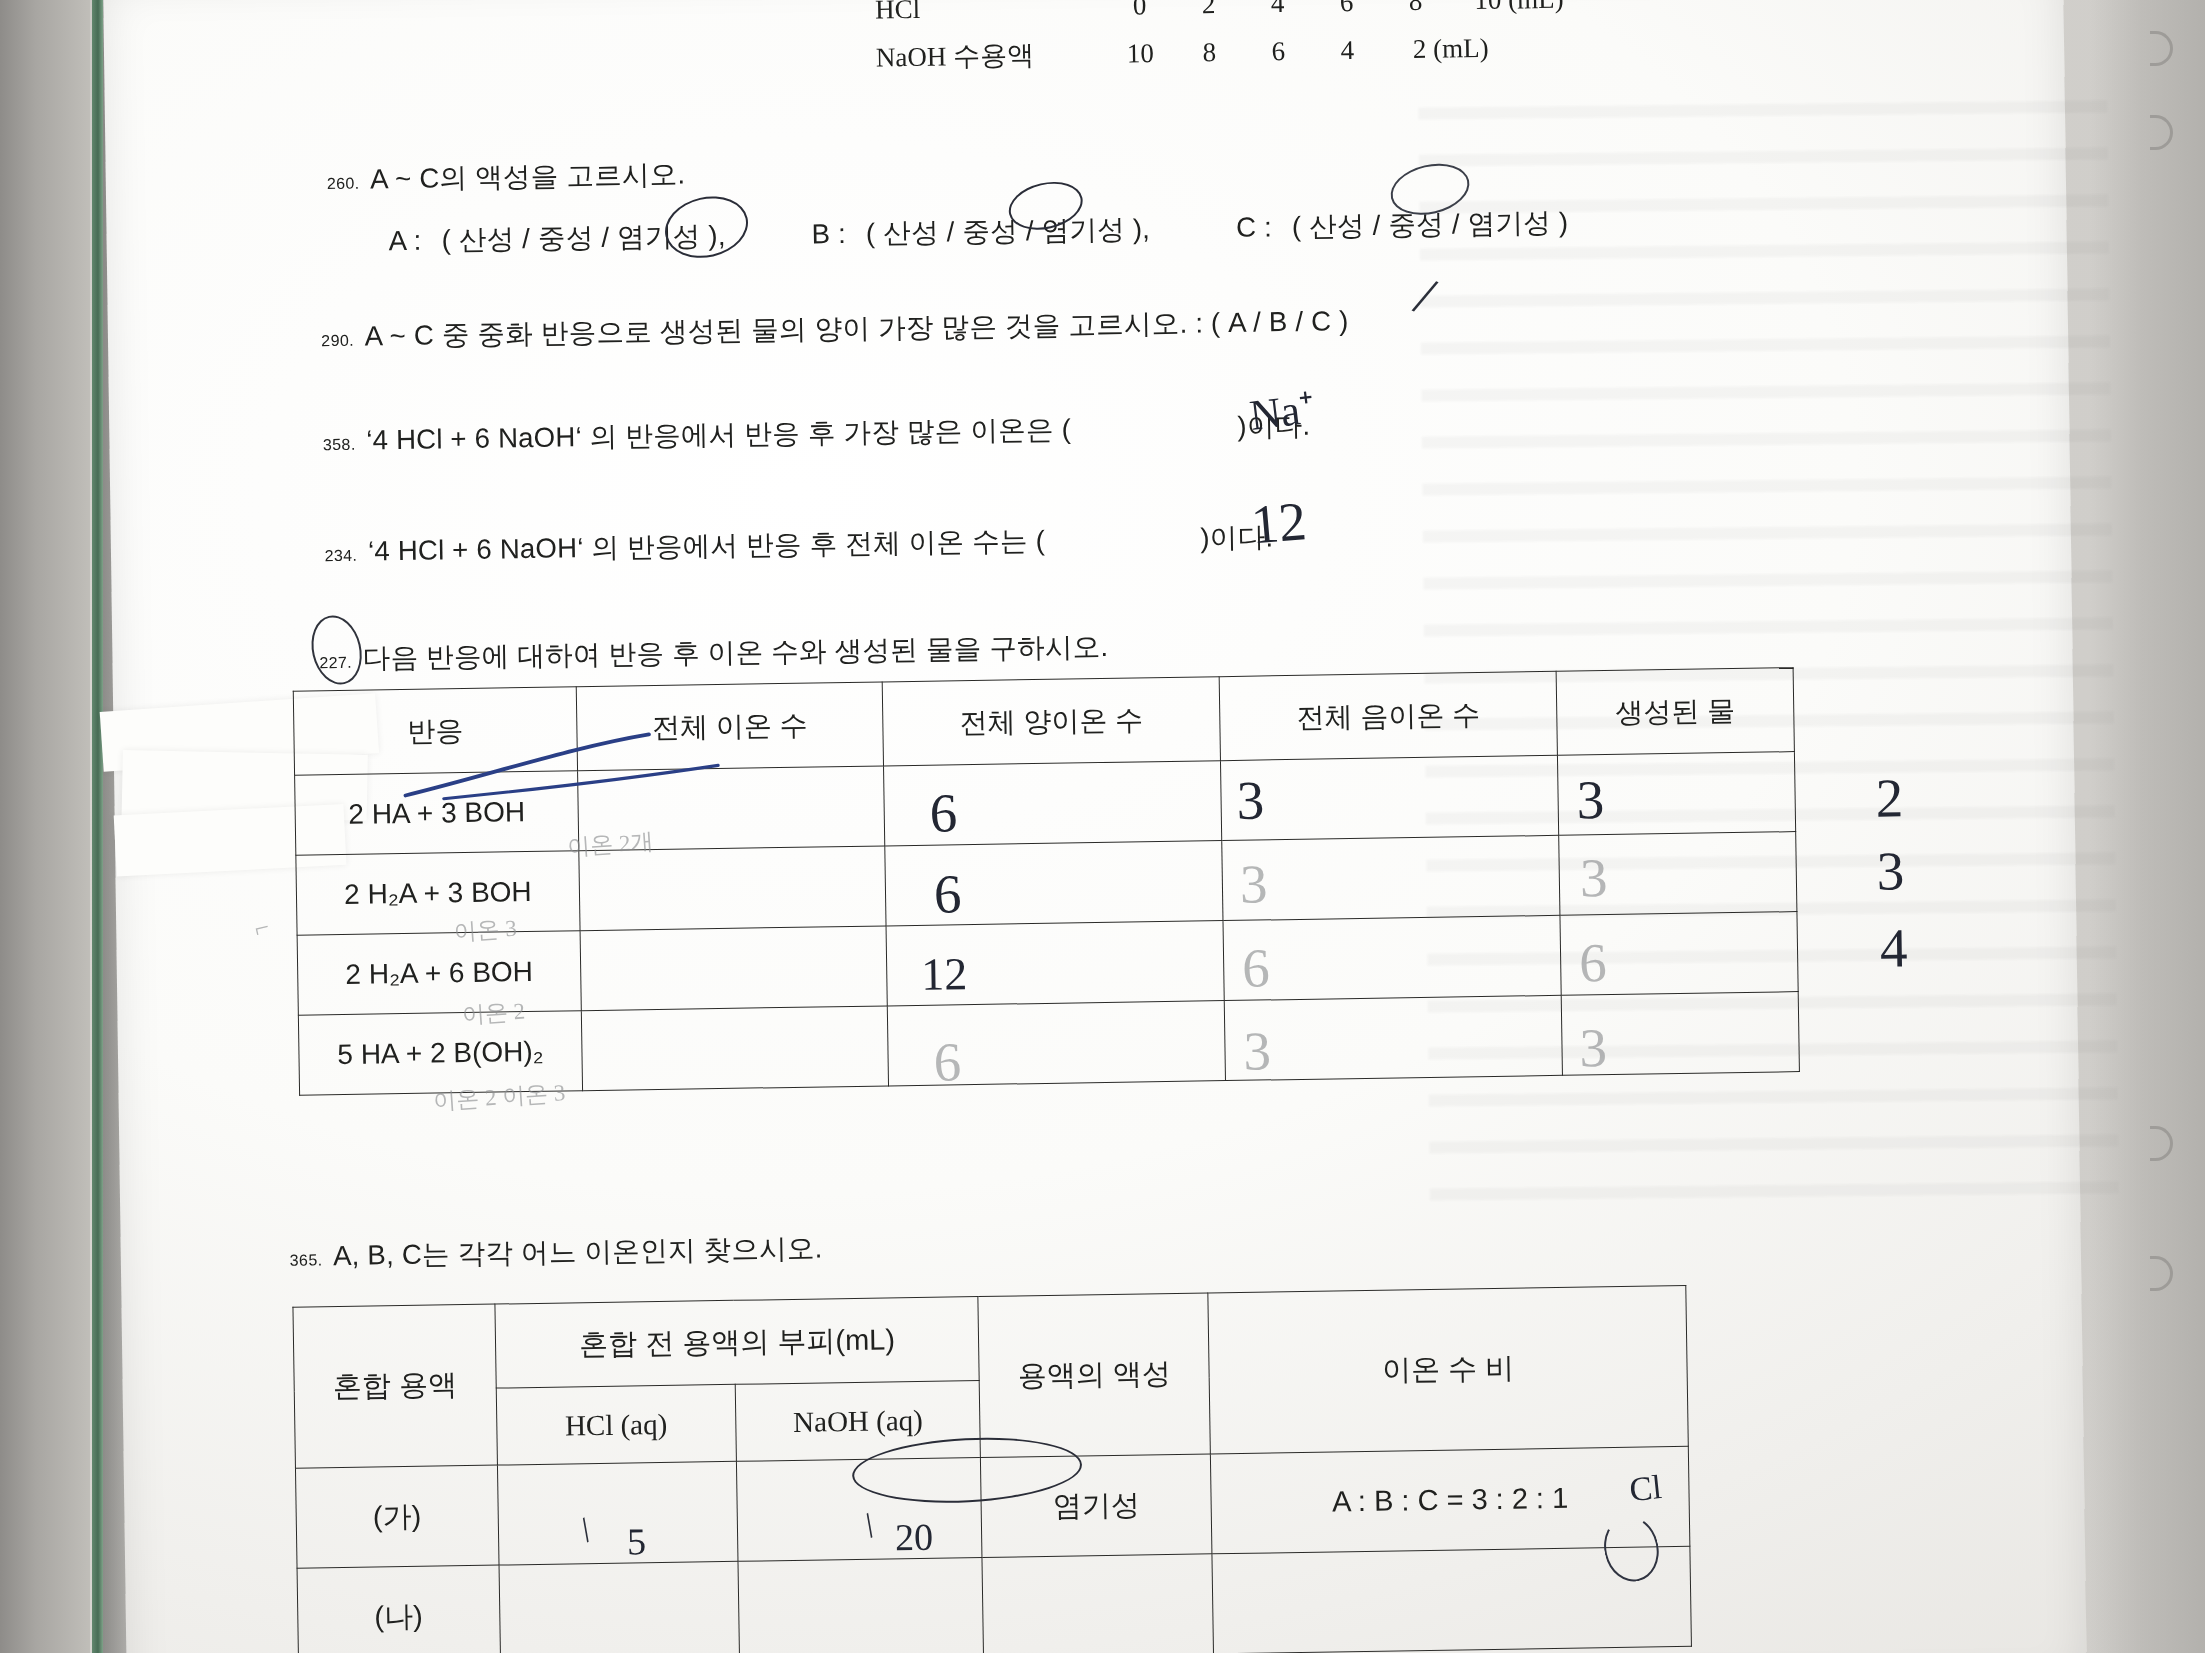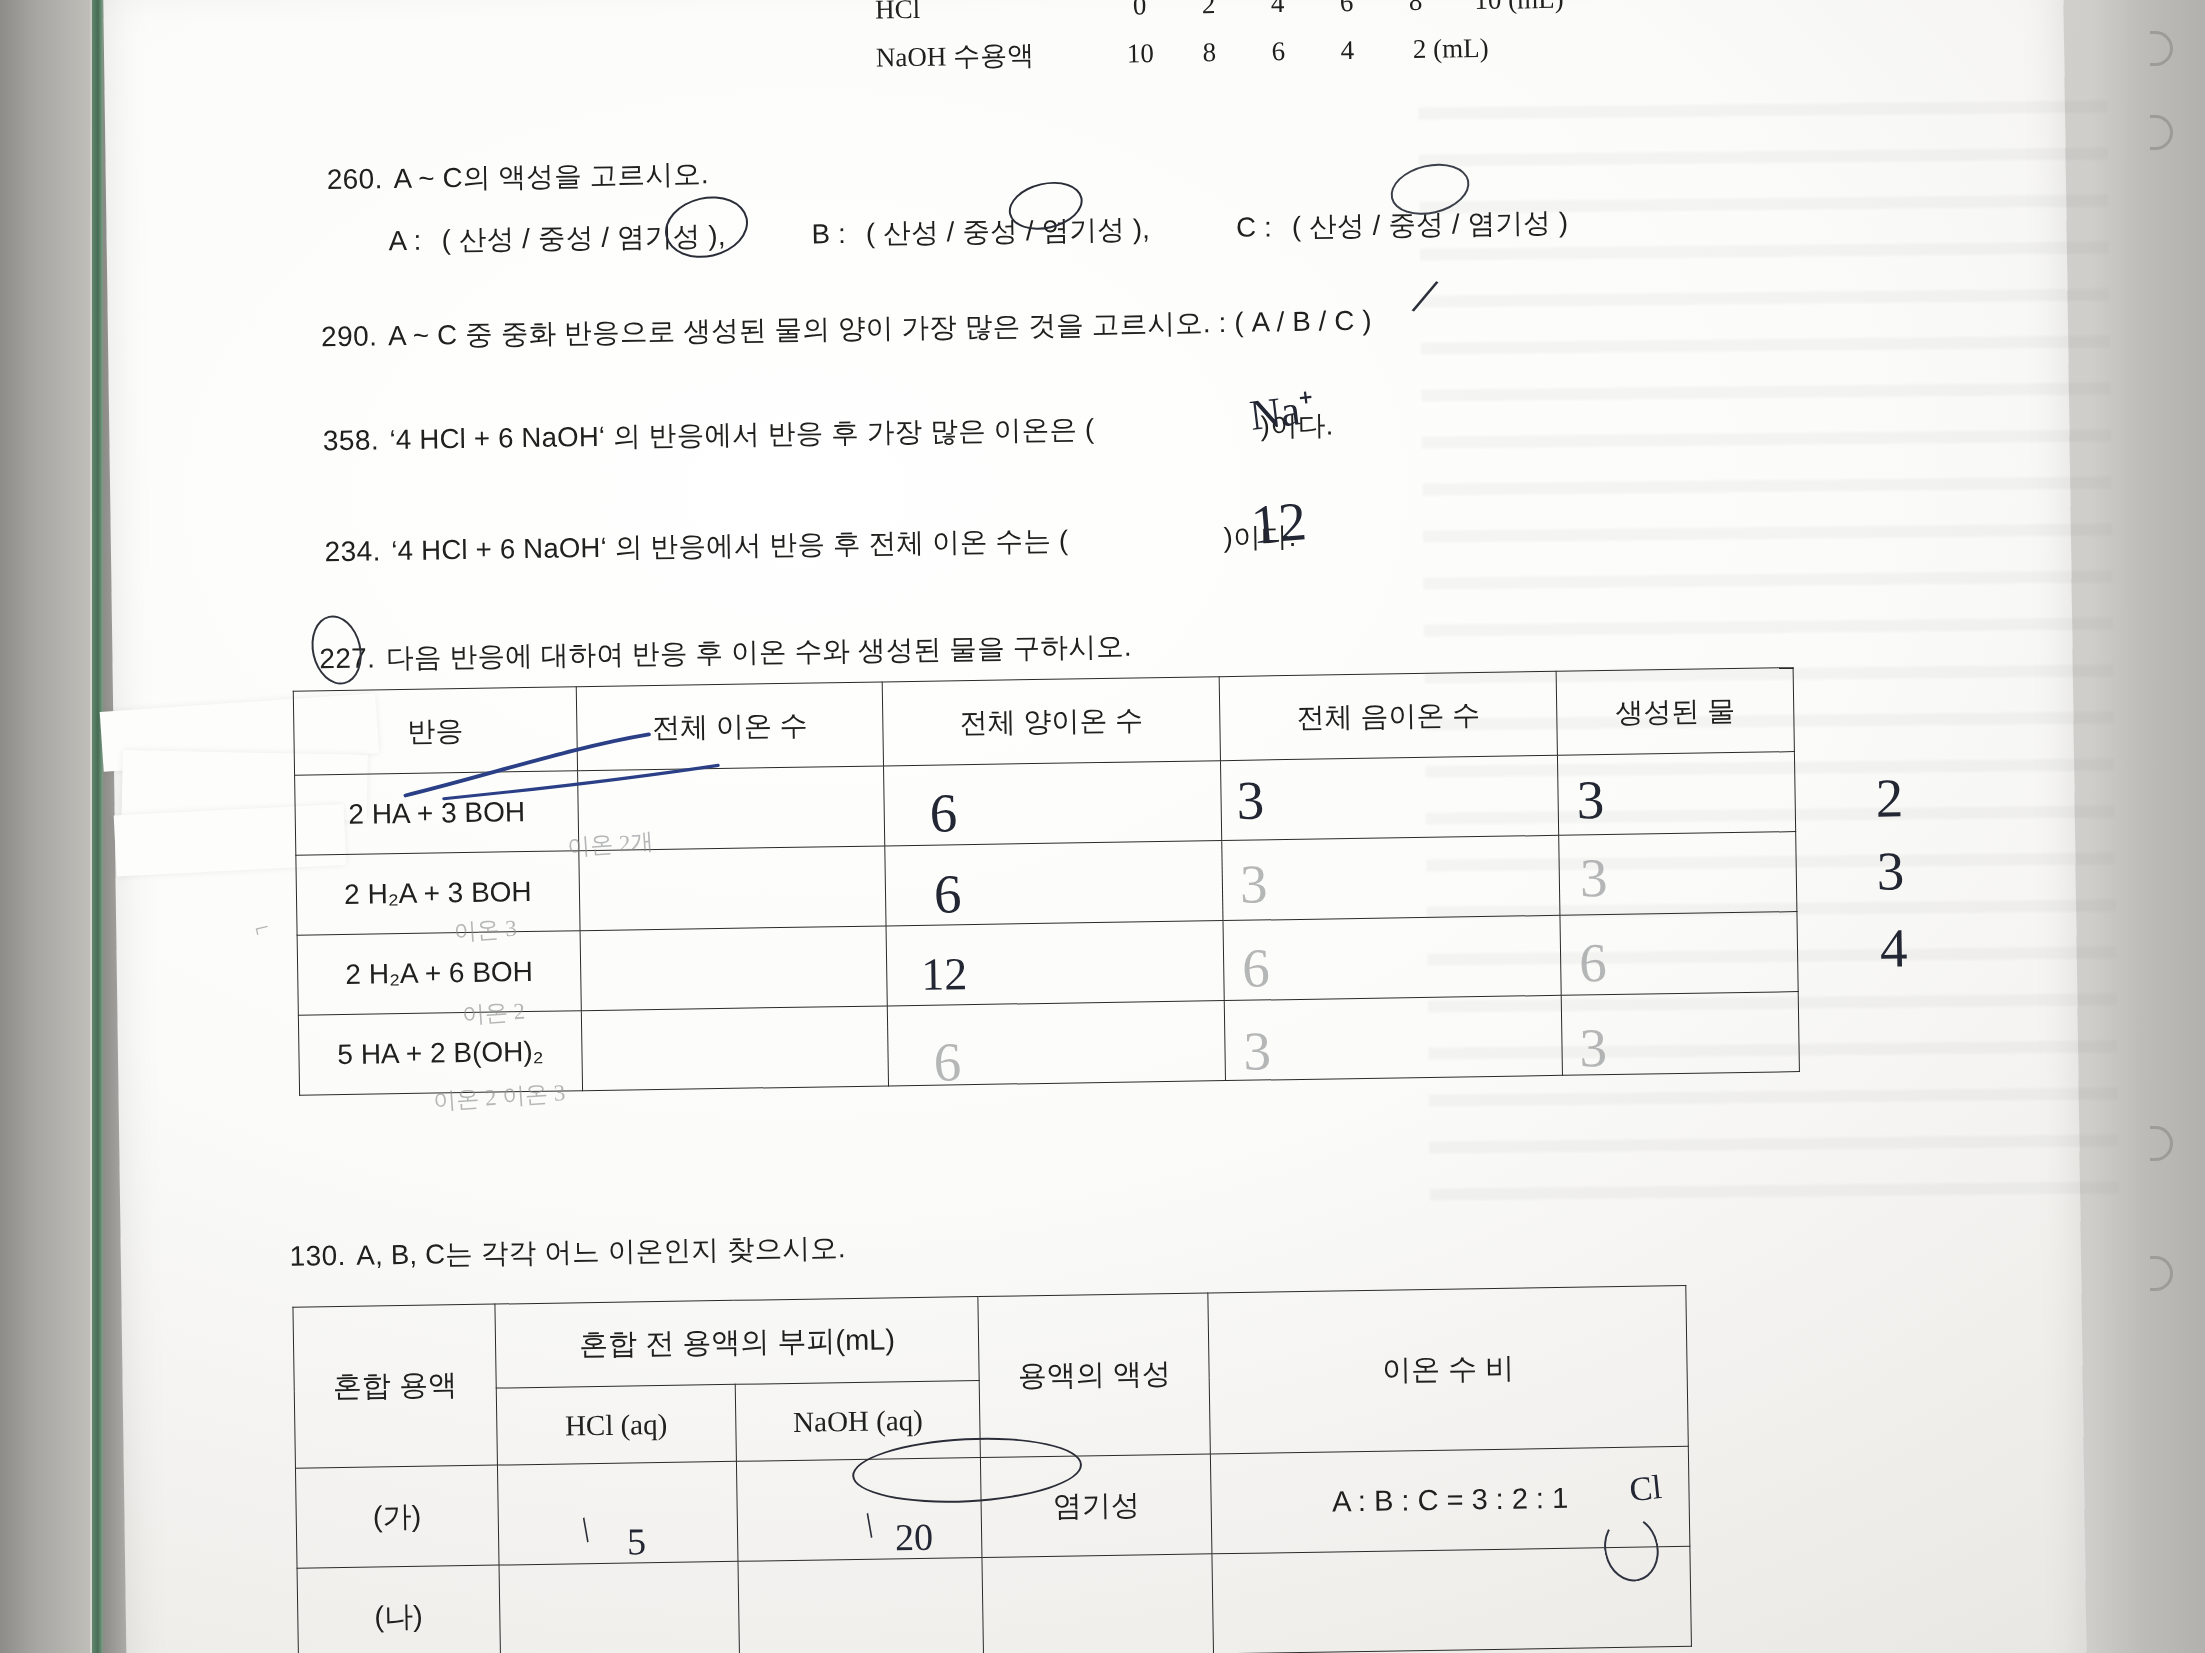--- a/index.html
+++ b/index.html
@@ -92,21 +92,21 @@
     left: 0; top: 0;
     width: 2205px; height: 1654px;
     transform: rotate(-0.9deg);
     transform-origin: 50% 50%;
     color: #20211f;
   }
 
   .pr { position: absolute; }
 
   
-  .q-num   { font-size: 28px; letter-spacing: 0.4px; }
+  .q-num   { font-size: 16px; letter-spacing: 0.4px; }
   .q-text  { font-size: 27.6px; letter-spacing: 0.2px; }
   .serif   { font-family: "Liberation Serif", serif; }
 
   .row { display: flex; align-items: baseline; gap: 10.7px; white-space: nowrap; }
 
   
   .top-block { font-family: "Liberation Serif", serif; font-size: 27px; }
   .top-block .line { display: flex; align-items: baseline; }
   .top-block .lbl { width: 230px; }
   .top-block .cell { width: 69px; text-align: center; }
@@ -314,21 +314,21 @@
     <div class="pr hand hand-faint" style="left:452px; top:905px; font-size:23px; transform:rotate(-3deg);">이온 3</div>
     <div class="pr hand hand-faint" style="left:459px; top:988px; font-size:23px; transform:rotate(-3deg);">이온 2</div>
     <div class="pr hand hand-faint" style="left:429px; top:1072px; font-size:23px; transform:rotate(-3deg);">이온 2    이온 3</div>
 
     <svg class="pr" style="left:398px; top:712px;" width="398" height="84" viewBox="0 0 520 110">
       <path d="M10,95 C120,70 230,35 330,20" stroke="#2a3f86" stroke-width="5" fill="none" stroke-linecap="round"></path>
       <path d="M60,100 C180,90 300,78 420,62" stroke="#2a3f86" stroke-width="4" fill="none" stroke-linecap="round"></path>
     </svg>
 
     <div class="pr row" style="left:283px; top:1225px;">
-      <span class="q-num">130.</span>
+      <span class="q-num">365.</span>
       <span class="q-text">A, B, C는 각각 어느 이온인지 찾으시오.</span>
     </div>
 
     <table id="t265" class="pr" style="left:285px; top:1294px;">
       <tbody>
           <tr>
         <td rowspan="2" style="width:237px">혼합 용액</td>
         <td colspan="2" style="width:567px; height:84px">혼합 전 용액의 부피(mL)</td>
         <td rowspan="2" style="width:276px">용액의 액성</td>
         <td rowspan="2" style="width:582px">이온 수 비</td>

